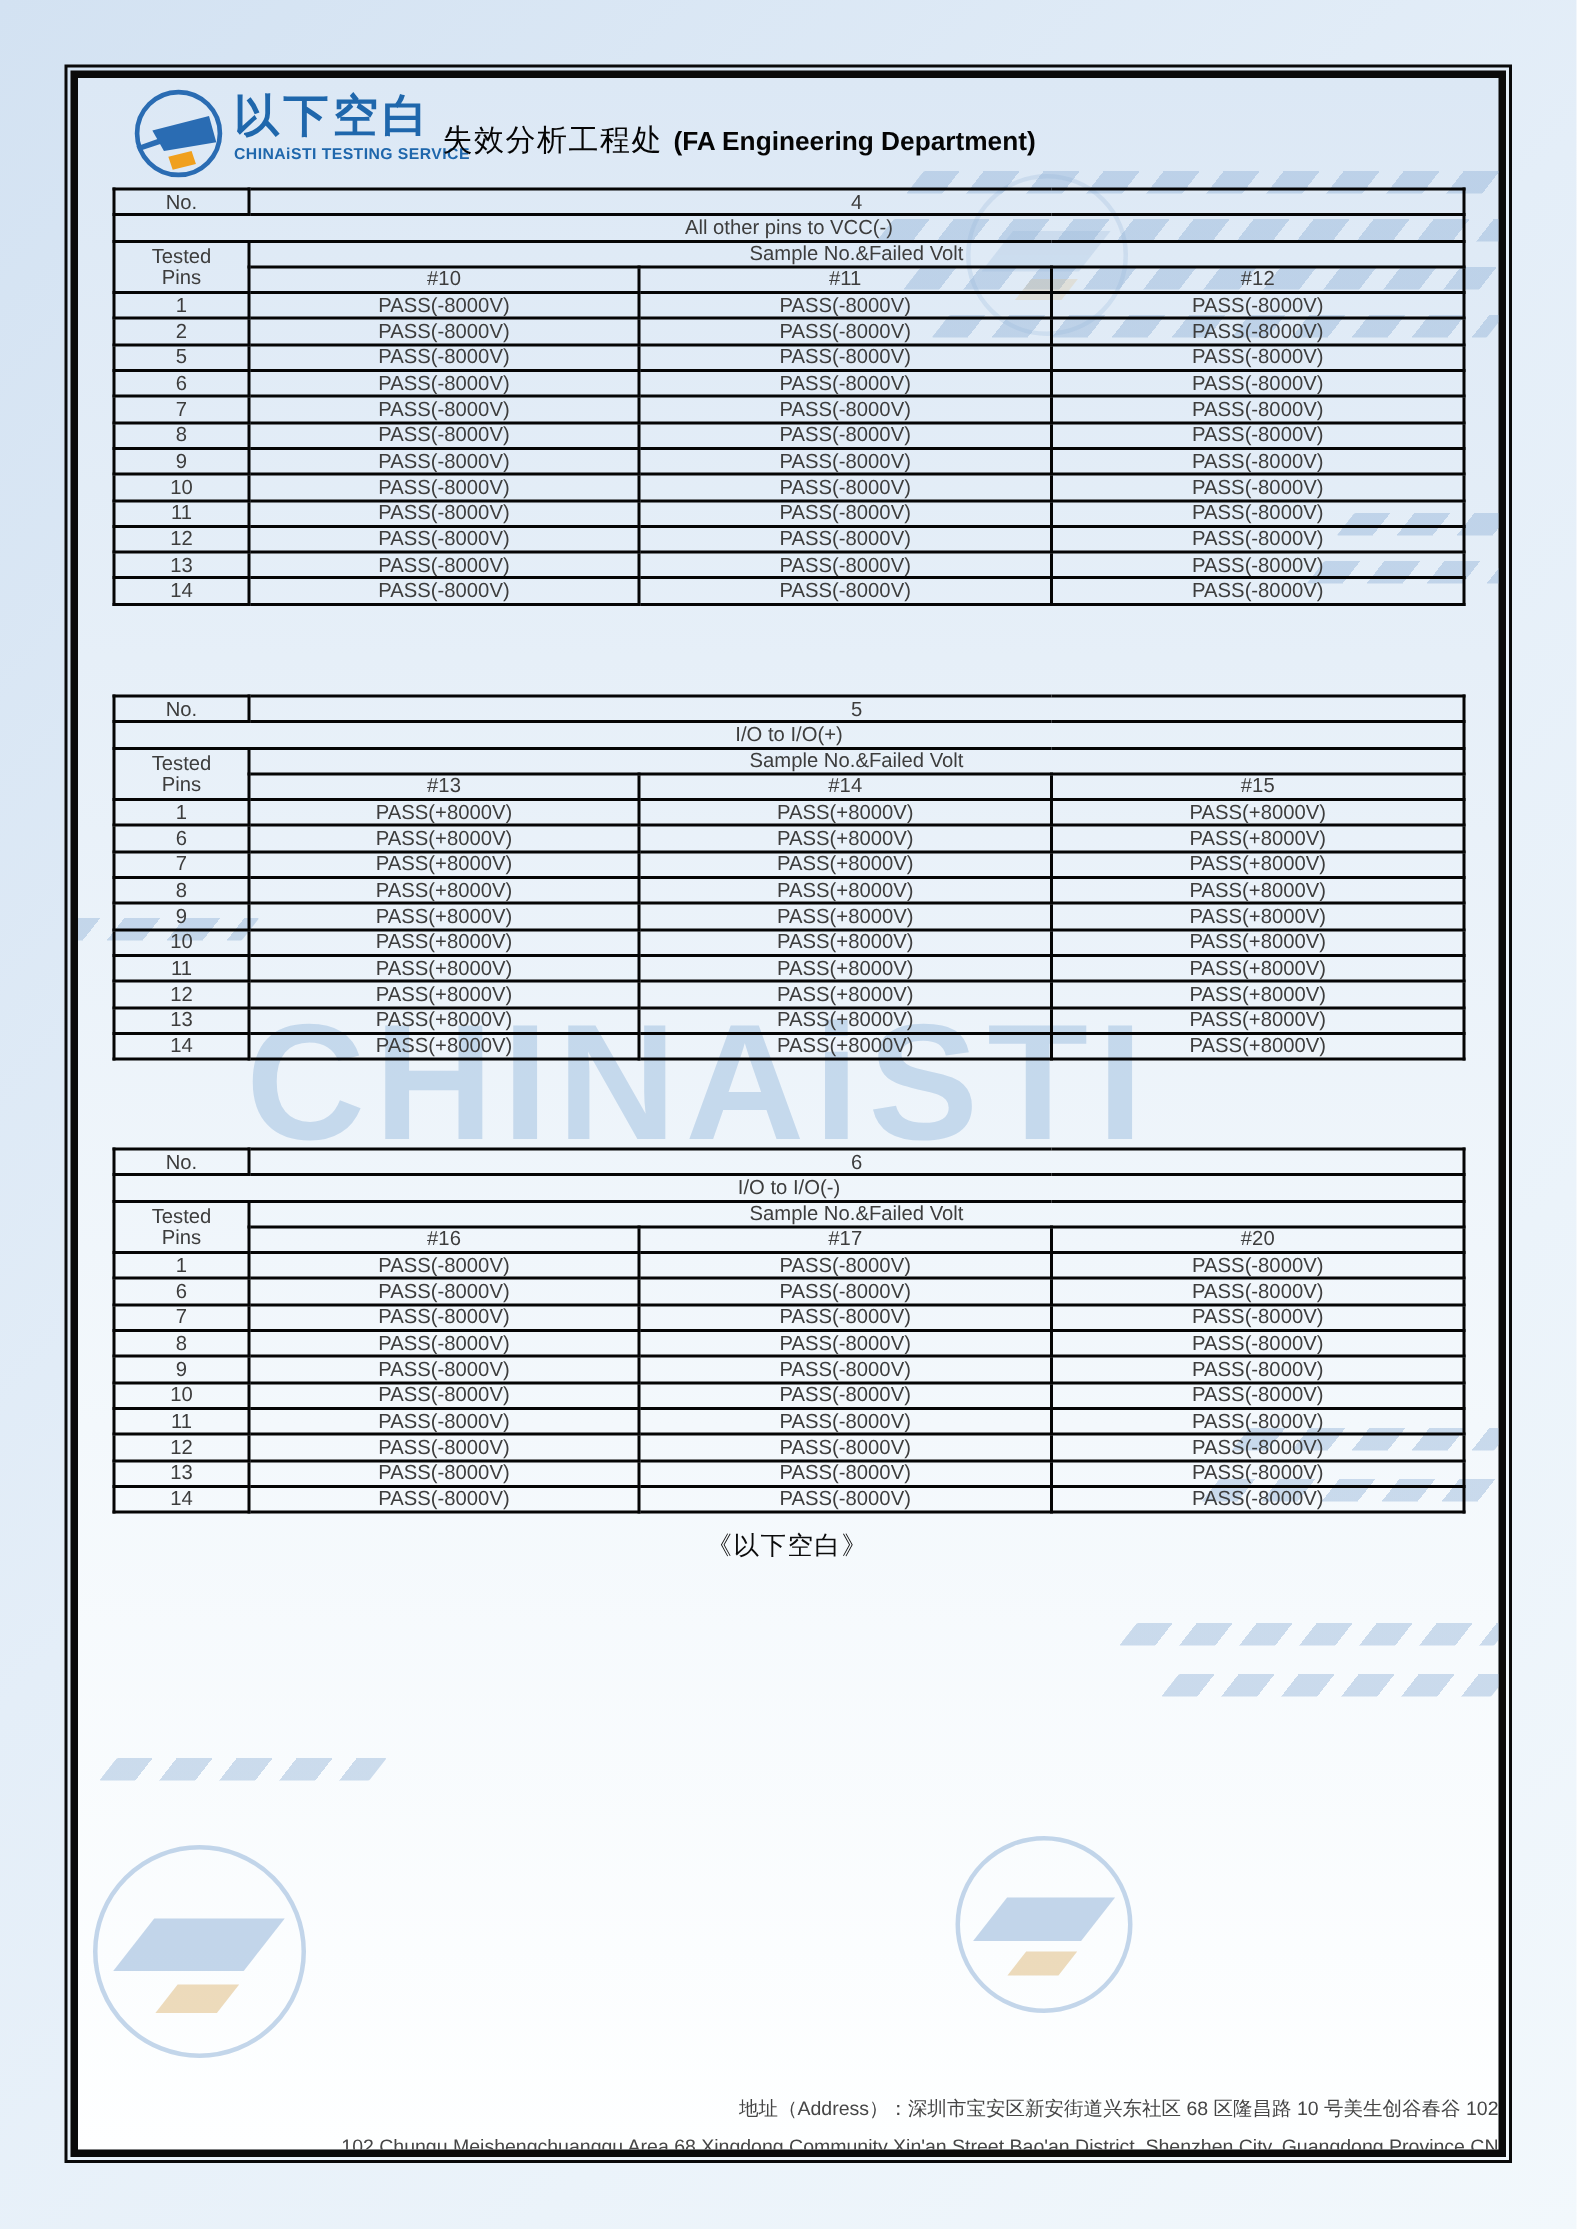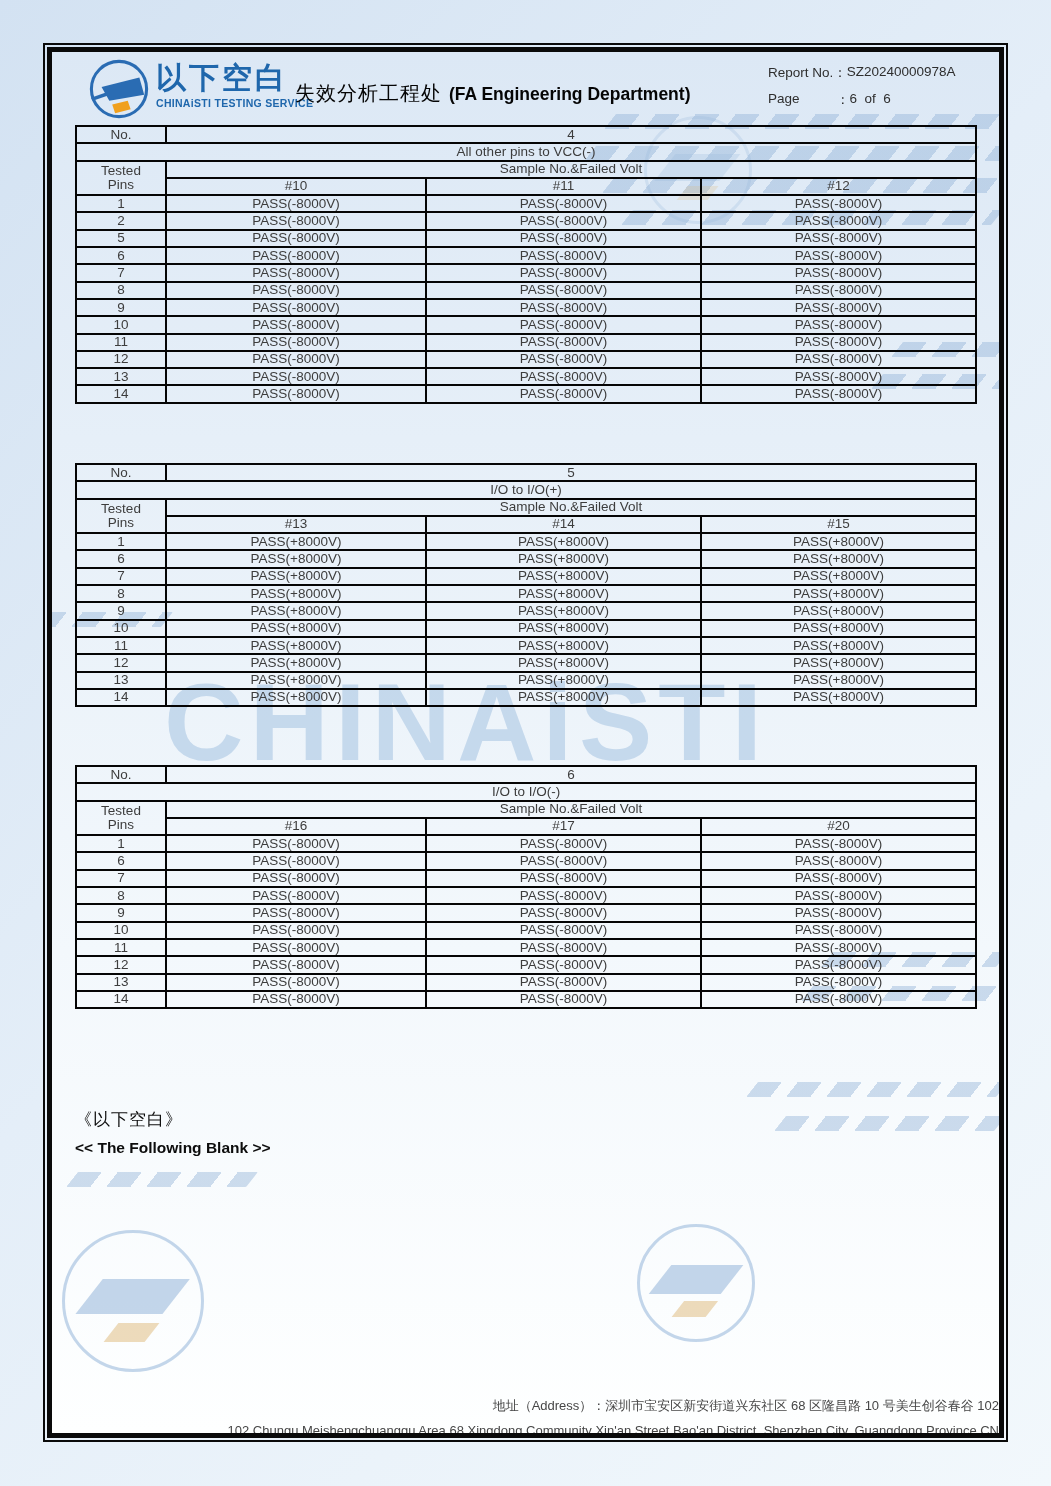--- a/index.html
+++ b/index.html
@@ -71,21 +71,21 @@
     border: 2px solid #050505;
     height: 17.3px;
     text-align: center; vertical-align: middle;
     font-size: 13.5px; color: #3d3d3d;
     padding: 0 2px; overflow: hidden; line-height: 1.05;
   }
   .col-pin { width: 90px; } .col-a { width: 260px; } .col-b { width: 275px; } .col-c { width: 275px; }
   .cell-2line { white-space: pre-line; line-height: 1.25; }
 
   
-  .blank-note { position: absolute; left: 23px; top: 1056px; width: 900px; text-align: left; color: #0c0c0c; }
+  .blank-note { position: absolute; left: 23px; top: 967px; width: 900px; text-align: center; color: #0c0c0c; }
   .blank-cn { font-size: 17px; letter-spacing: 1px; }
   .blank-en { font-size: 15.5px; font-weight: bold; margin-top: 8px; }
 
   
   .footer { position: absolute; left: 0; top: 1345px; width: 100%; text-align: right; color: #464646; }
   .footer .f-line { font-size: 13px; margin-bottom: 8px; white-space: nowrap; }
   .footer .f-web {
     font-size: 13.5px; font-weight: normal; color: #14149b;
     text-decoration: underline; cursor: pointer;
   }
@@ -135,31 +135,20 @@
         </svg>
       </div>
       <div class="brand">
         <div class="brand-cn">以下空白</div>
         <div class="brand-en">CHINAiSTI TESTING SERVICE</div>
       </div>
       <div class="dept">
         <span class="dept-cn">失效分析工程处</span>
         <span class="dept-en">(FA Engineering Department)</span>
       </div>
-      <div class="report-info">
-        <div class="report-row">
-          <span class="lbl">Report No.：</span>
-          <span>SZ20240000978A</span>
-        </div>
-        <div class="report-row">
-          <span class="lbl lbl-page">Page</span>
-          <span>：</span>
-          <span>6  of  6</span>
-        </div>
-      </div>
 
       <table class="dtable t1">
         <colgroup>
             <col class="col-pin">
             <col class="col-a">
             <col class="col-b">
             <col class="col-c">
           </colgroup>
         <tbody>
           <tr>
@@ -431,21 +420,20 @@
               <td>14</td>
               <td>PASS(-8000V)</td>
               <td>PASS(-8000V)</td>
               <td>PASS(-8000V)</td>
             </tr>
           </tbody>
       </table>
 
       <div class="blank-note">
         <div class="blank-cn">《以下空白》</div>
-        <div class="blank-en">&lt;&lt; The Following Blank &gt;&gt;</div>
       </div>
 
       <div class="footer">
         <div class="f-line">地址（Address）：深圳市宝安区新安街道兴东社区 68 区隆昌路 10 号美生创谷春谷 102</div>
         <div class="f-line">102 Chungu Meishengchuanggu Area 68 Xingdong Community Xin'an Street Bao'an District, Shenzhen City, Guangdong Province CN</div>
         <div class="f-line"><a class="f-web">网址（web）: http://www.chinaisti.com</a></div>
       </div>
 
     </div>
   </div>

